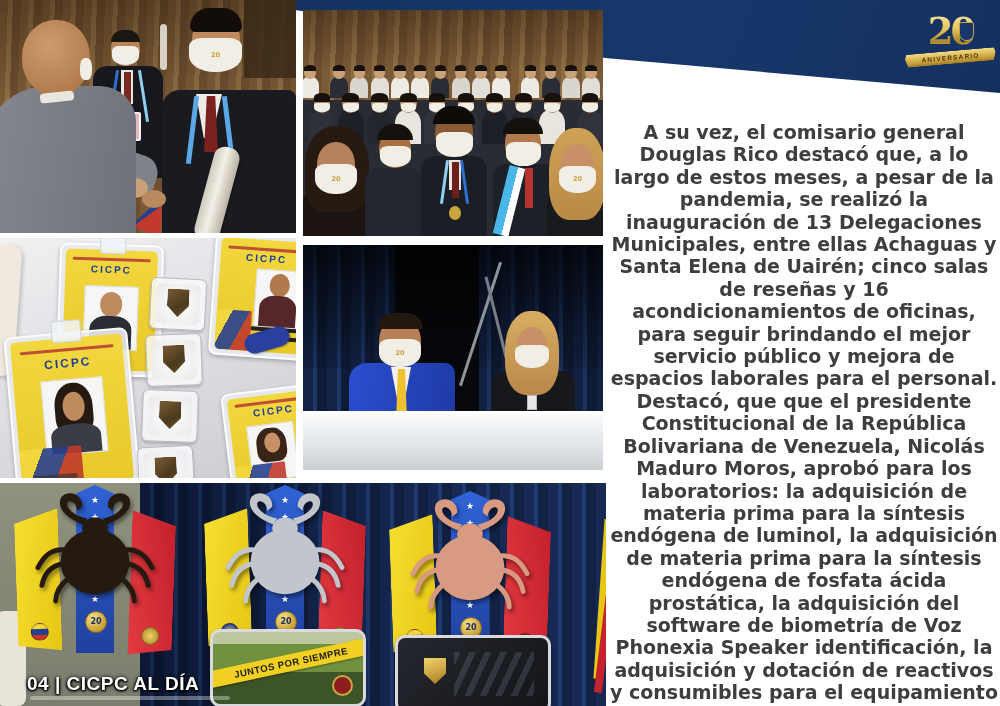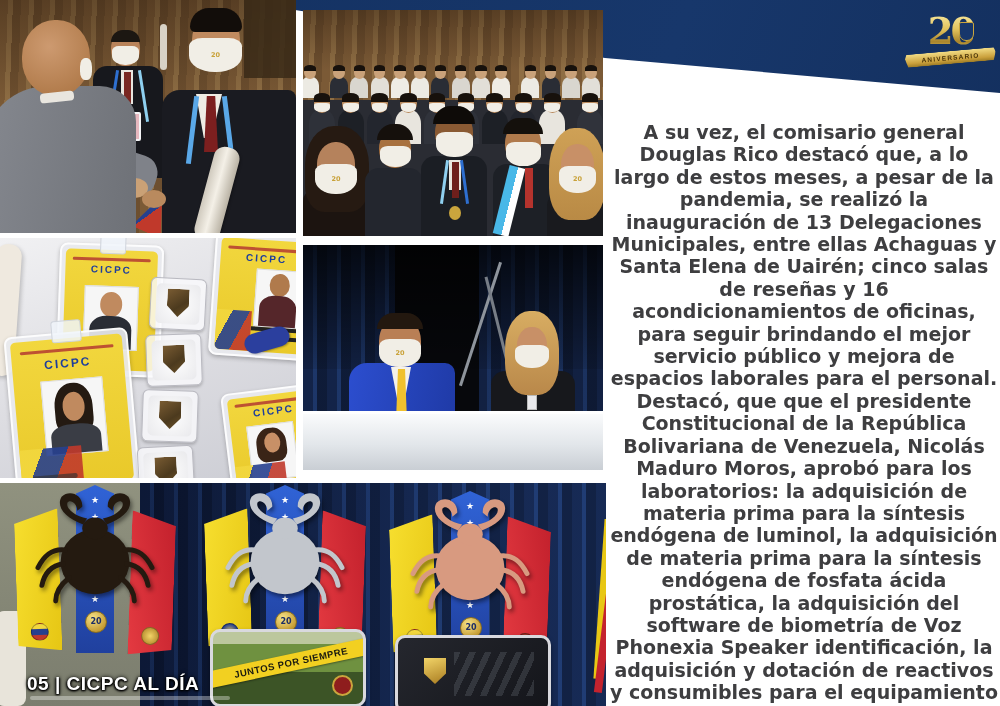--- a/index.html
+++ b/index.html
@@ -518,15 +518,15 @@
       <div class="plaque" style="background:linear-gradient(135deg,#25272e,#14151a);">
         <div class="shieldG"></div>
         <div class="abs" style="left:56px;top:14px;width:80px;height:44px;background:repeating-linear-gradient(115deg,rgba(160,170,180,.18) 0 6px,rgba(0,0,0,0) 6px 14px);"></div>
       </div>
     </div>
 
     <div class="abs" style="right:-2px;top:36px;width:9px;height:160px;background:#e8c714;transform:rotate(4deg);"></div>
     <div class="abs" style="right:-5px;top:60px;width:8px;height:150px;background:#c4232e;transform:rotate(7deg);"></div>
   </div>
 
-  <div class="footer">05 | CICPC AL DÍA</div>
+  <div class="footer">04 | CICPC AL DÍA</div>
   <div class="footer-sub"></div>
 </div>
 
 </body></html>

